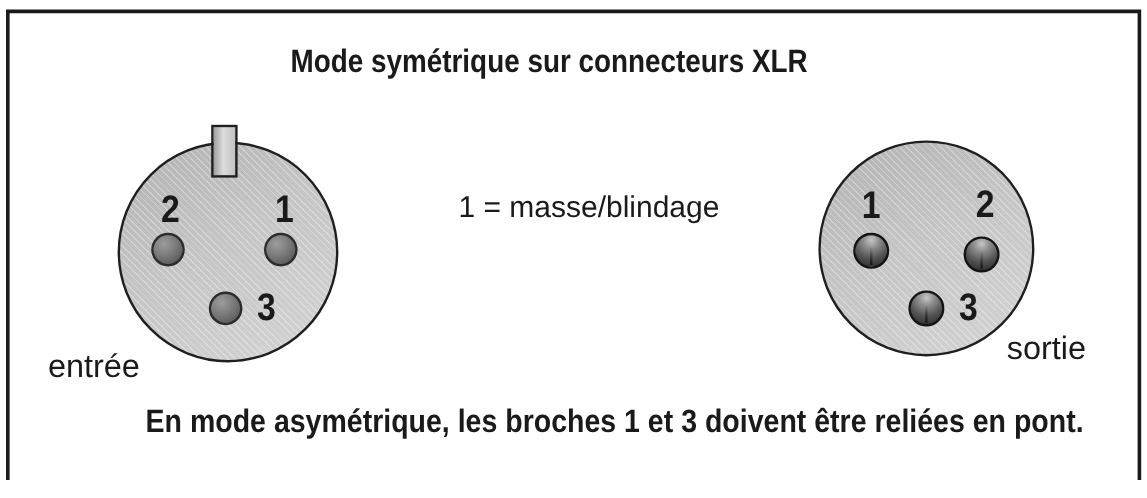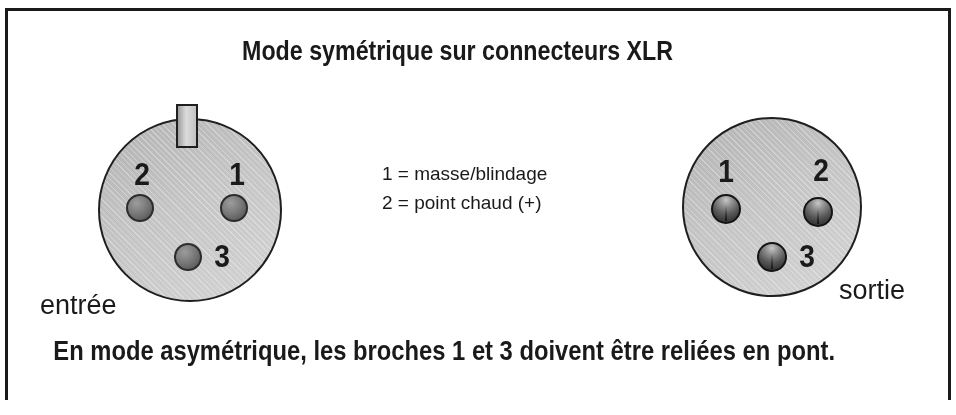--- a/index.html
+++ b/index.html
@@ -76,24 +76,24 @@
   .rnum1{left:726px;top:171px;}
   .rnum2{left:821px;top:170px;}
   .rnum3{left:807px;top:256px;}
   
   .caption{position:absolute;font-size:27px;line-height:1;white-space:nowrap;}
   .caption-in{left:40px;top:292px;}
   .caption-out{left:839px;top:277px;}
   
   .legend{
     position:absolute;left:382px;top:159px;
-    font-size:19px;line-height:29px;white-space:nowrap;
+    font-size:25px;line-height:29px;white-space:nowrap;
   }
   
-  .footer-row{position:absolute;left:0;top:336px;width:956px;text-align:left;}
+  .footer-row{position:absolute;left:0;top:336px;width:956px;text-align:right;}
   .footer-row .note{
     display:inline-block;
     font-size:27px;font-weight:bold;white-space:nowrap;
     transform:scaleX(0.88);transform-origin:center;
   }
 </style>
 </head>
 <body>
 
 <div class="stage">
@@ -111,21 +111,20 @@
     <div class="pin pin-f lpin1"></div>
     <div class="pin pin-f lpin3"></div>
     <span class="pin-num lnum2">2</span>
     <span class="pin-num lnum1">1</span>
     <span class="pin-num lnum3">3</span>
     <span class="caption caption-in">entrée</span>
   </div>
 
   <div class="legend">
     <div>1 = masse/blindage</div>
-    <div>2 = point chaud (+)</div>
   </div>
 
   <div>
     <div class="conn-body body-right"></div>
     <div class="pin pin-m rpin1"></div>
     <div class="pin pin-m rpin2"></div>
     <div class="pin pin-m rpin3"></div>
     <span class="pin-num rnum1">1</span>
     <span class="pin-num rnum2">2</span>
     <span class="pin-num rnum3">3</span>

